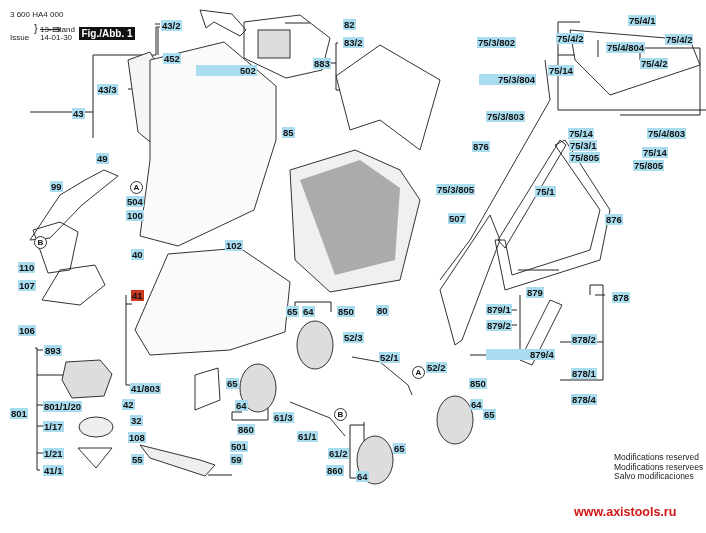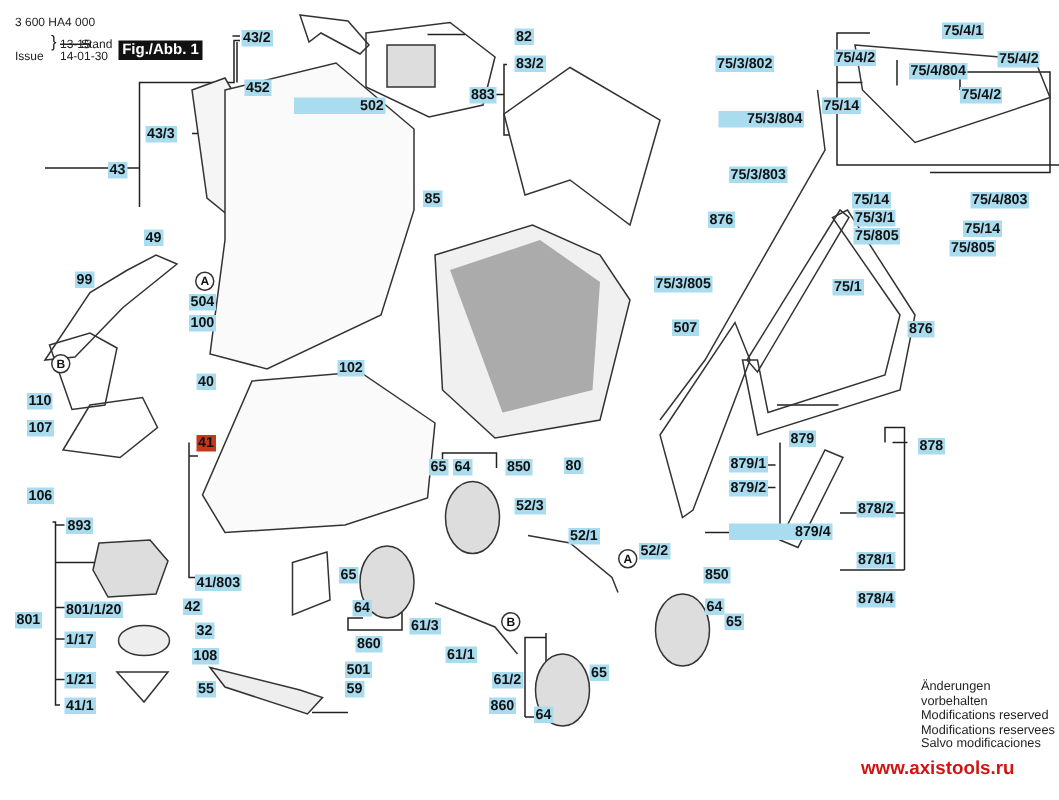--- a/index.html
+++ b/index.html
@@ -157,36 +157,35 @@
 <div class="lbl" style="left:548px;top:65px;">75/14</div>
 <div class="lbl" style="left:486px;top:111px;">75/3/803</div>
 <div class="lbl" style="left:568px;top:128px;">75/14</div>
 <div class="lbl" style="left:569px;top:140px;">75/3/1</div>
 <div class="lbl" style="left:569px;top:152px;">75/805</div>
 <div class="lbl" style="left:647px;top:128px;">75/4/803</div>
 <div class="lbl" style="left:642px;top:147px;">75/14</div>
 <div class="lbl" style="left:633px;top:160px;">75/805</div>
 <div class="lbl" style="left:472px;top:141px;">876</div>
 <div class="lbl" style="left:436px;top:184px;">75/3/805</div>
-<div class="lbl" style="left:535px;top:186px;margin-left:20px;">75/1</div>
+<div class="lbl" style="left:535px;top:186px;">75/1</div>
 <div class="lbl" style="left:448px;top:213px;">507</div>
 <div class="lbl" style="left:605px;top:214px;">876</div>
 <div class="lbl" style="left:526px;top:287px;">879</div>
 <div class="lbl" style="left:486px;top:304px;">879/1</div>
 <div class="lbl" style="left:486px;top:320px;">879/2</div>
 <div class="lbl" style="left:486px;top:349px;padding-left:44px;">879/4</div>
 <div class="lbl" style="left:612px;top:292px;">878</div>
 <div class="lbl" style="left:571px;top:334px;">878/2</div>
 <div class="lbl" style="left:571px;top:368px;">878/1</div>
 <div class="lbl" style="left:571px;top:394px;">878/4</div>
 
 <div class="circ" style="left:130px;top:181px;">A</div>
 <div class="circ" style="left:34px;top:236px;">B</div>
 <div class="circ" style="left:412px;top:366px;">A</div>
 <div class="circ" style="left:334px;top:408px;">B</div>
 
 <div class="note">
-  <div>Änderungen vorbehalten</div>
   <div>Modifications reserved</div>
   <div>Modifications reservees</div>
   <div>Salvo modificaciones</div>
 </div>
 <div class="url">www.axistools.ru</div>
 
 </body></html>

